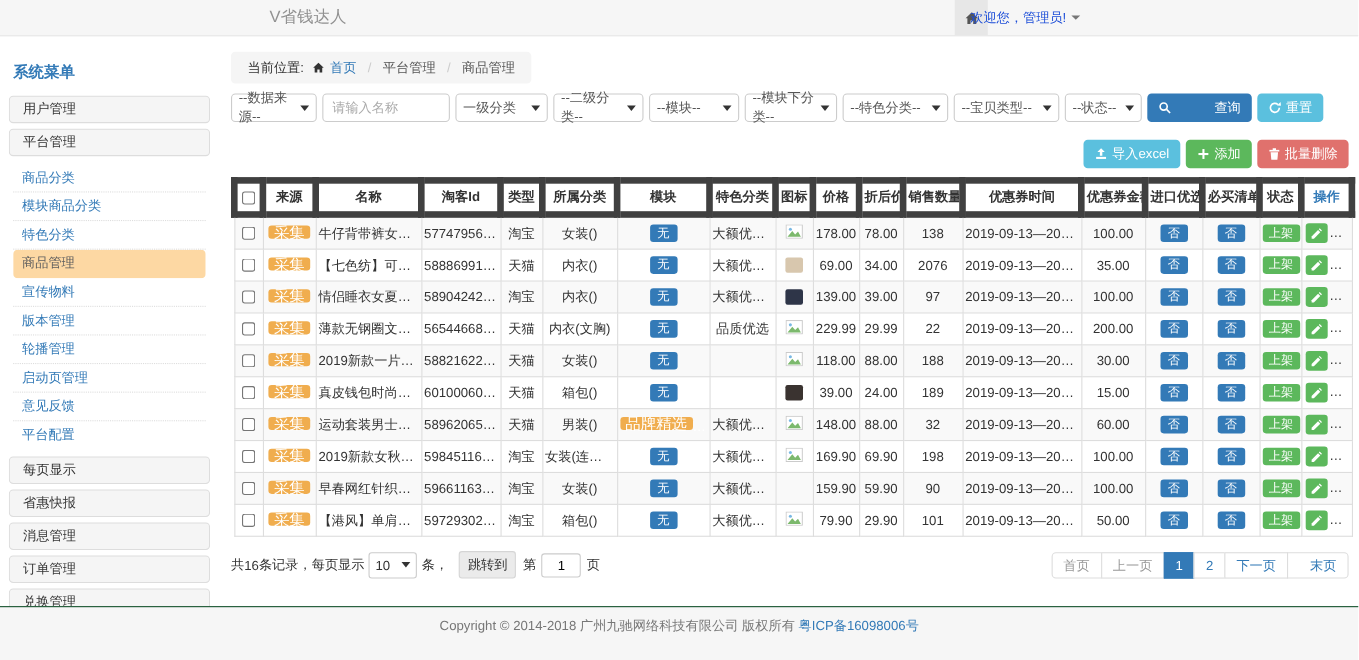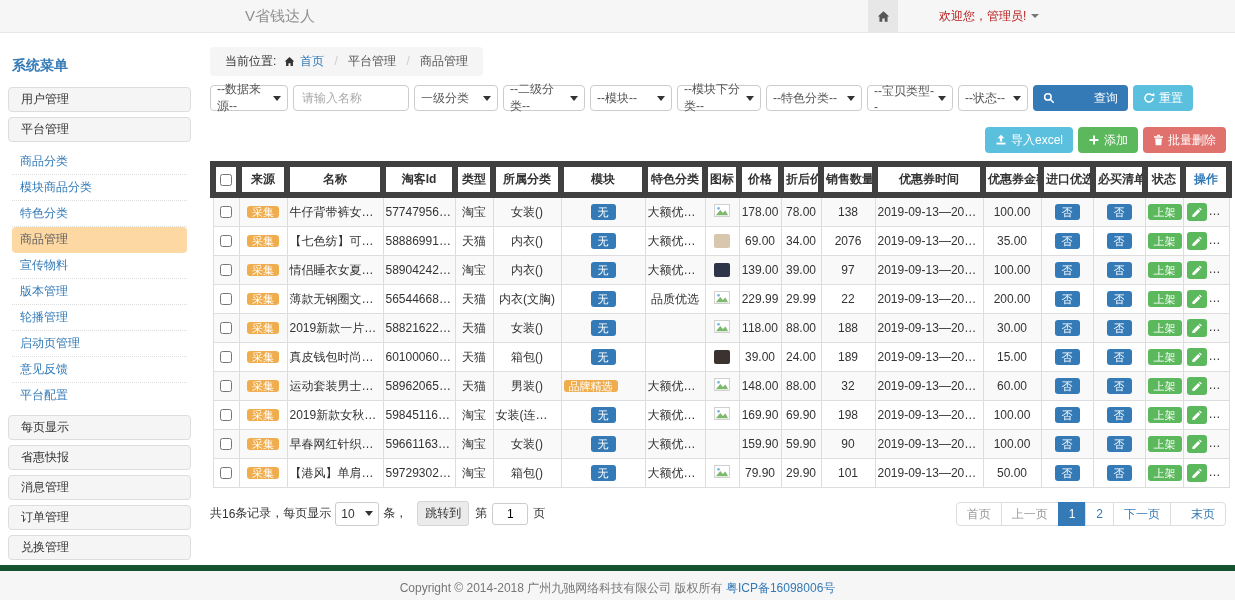--- a/index.html
+++ b/index.html
@@ -3,21 +3,21 @@
 <meta charset="utf-8">
 <style>
   * { box-sizing: border-box; }
   html,body { margin:0; padding:0; width:1235px; height:600px; overflow:hidden;
     font-family:"Liberation Sans","DejaVu Sans",sans-serif; font-size:12px; color:#333; background:#fff; position:relative; }
 
   
   .topbar { position:absolute; top:0; left:0; right:0; height:33px; background:#f6f6f6; border-bottom:1px solid #e7e7e7; z-index:4; }
   .brand { position:absolute; left:245px; top:0; line-height:32px; font-size:15px; color:#919191; cursor:pointer; }
   .home-btn { position:absolute; left:868px; top:0; width:30px; height:32px; background:#e7e7e7; display:flex; align-items:center; justify-content:center; color:#555; cursor:pointer; }
-  .welcome { position:absolute; left:939px; top:0; height:32px; display:flex; align-items:center; gap:5px; color:#b91c1c; cursor:pointer; }
+  .welcome { position:absolute; left:882px; top:0; height:32px; display:flex; align-items:center; gap:5px; color:#1d4ed8; cursor:pointer; }
   .caret-down { width:0; height:0; border-left:4px solid transparent; border-right:4px solid transparent; border-top:4px solid #777; display:inline-block; }
 
   
   .sidebar { position:absolute; left:8px; top:47px; width:183px; bottom:36px; overflow:hidden; }
   .side-title { color:#337ab7; font-size:14px; font-weight:bold; margin:10px 4px 12px; }
   .side-group { background:#f5f5f5; border:1px solid #ddd; border-radius:4px; padding:4px 12px; line-height:15px; margin-bottom:5px; color:#333; cursor:pointer; }
   .side-sub { background:#fff; padding:2px 4px; margin-bottom:5px; }
   .side-link { display:block; padding:6px 8px; line-height:13px; color:#337ab7; border-bottom:1px dotted #ddd; cursor:pointer; }
   .side-sub .side-link:last-child { border-bottom:none; }
   .side-link.active { background:#fdd8a3; border-radius:4px; color:#5e5e5e; border-bottom:1px dotted transparent; }
@@ -43,42 +43,42 @@
 
   .toolbar { margin-top:16px; display:flex; justify-content:flex-end; gap:5px; }
 
   .grid { margin-top:8px; width:1016px; border-collapse:collapse; table-layout:fixed; }
   .grid th { border:6px solid #404040; padding:5px 2px; line-height:15px; font-weight:bold; text-align:center; white-space:nowrap; overflow:hidden; }
   .grid th.op-head { color:#337ab7; }
   .grid td { border:1px solid #ddd; padding:5px 2px; line-height:15px; text-align:center; white-space:nowrap; overflow:hidden; text-overflow:ellipsis; }
   .grid tbody tr:nth-child(odd) { background:#f9f9f9; }
   .grid input[type=checkbox] { width:12px; height:12px; margin:0; vertical-align:middle; }
 
-  .badge-orange { background:#f0ad4e; color:#fff; border-radius:3px; padding:0 5px; font-size:11px; display:inline-block; line-height:12px; }
+  .badge-orange { background:#f0ad4e; color:#fff; border-radius:3px; padding:0 5px; font-size:14px; display:inline-block; line-height:12px; }
   .badge-blue { background:#337ab7; color:#fff; border-radius:3px; padding:2px 7px; font-size:11px; display:inline-block; line-height:12px; cursor:pointer; }
   .badge-green { background:#5cb85c; color:#fff; border-radius:3px; padding:2px 6px; font-size:11px; display:inline-block; line-height:12px; cursor:pointer; }
   .module-extra { margin-left:2px; }
   .op-btn { display:inline-flex; align-items:center; justify-content:center; width:20px; height:18px; border:none; border-radius:3px; cursor:pointer; margin:0 1px; padding:0; vertical-align:middle; }
   .op-edit { background:#5cb85c; }
   .op-del { background:#d9534f; }
   .thumb { display:inline-block; width:16px; height:14px; border-radius:2px; vertical-align:middle; }
 
   .page-area { margin-top:13px; display:flex; justify-content:space-between; align-items:center; color:#333; }
   .page-left { display:flex; align-items:center; }
   .pp-select { display:inline-flex; align-items:center; justify-content:space-between; width:44px; height:24px; border:1px solid #ccc; border-radius:3px; padding:0 5px; margin:0 4px; background:#fff; cursor:pointer; }
   .jump-btn { background:#ebebeb; border:1px solid #d5d5d5; border-radius:3px; padding:3px 7px; margin:0 6px 0 10px; cursor:pointer; color:#333; font-family:inherit; font-size:12px; }
   .page-input { width:36px; height:22px; border:1px solid #ccc; border-radius:3px; text-align:center; margin:0 5px; font-size:12px; font-family:inherit; }
   .pager { display:flex; }
   .pg { min-width:16px; text-align:center; padding:4px 10px; border:1px solid #ddd; margin-left:-1px; color:#337ab7; background:#fff; cursor:pointer; line-height:14px; }
   .pg:first-child { border-radius:4px 0 0 4px; margin-left:0; }
   .pg:last-child { border-radius:0 4px 4px 0;padding-left:20px; }
   .pg.active { background:#337ab7; border-color:#337ab7; color:#fff; }
   .pg.disabled { color:#999; }
 
-  .footer { position:absolute; left:0; right:0; bottom:0; height:35px; background:#f6f6f6; border-top:6px solid #14532d; text-align:center; line-height:34px; color:#777; z-index:5; }
+  .footer { position:absolute; left:0; right:0; bottom:0; height:49px; background:#f6f6f6; border-top:1px solid #14532d; text-align:center; line-height:34px; color:#777; z-index:5; }
   .footer .icp-link { color:#337ab7; cursor:pointer; }
 </style>
 </head>
 <body>
 
 <div class="topbar">
   <span class="brand">V省钱达人</span>
   <span class="home-btn">
     <svg width="13" height="13" viewBox="0 0 16 16">
         <path d="M8 1.5L1 8h2v6.5h3.5v-4h3v4H13V8h2z" fill="#555"></path>
@@ -150,21 +150,21 @@
         <span class="sel-caret"></span>
       </div>
       <div class="fselect" style="width: 84px;">
         <span>--模块下分类--</span>
         <span class="sel-caret"></span>
       </div>
       <div class="fselect" style="width: 96px;">
         <span>--特色分类--</span>
         <span class="sel-caret"></span>
       </div>
-      <div class="fselect" style="width: 86px;">
+      <div class="fselect" style="width: 96px;">
         <span>--宝贝类型--</span>
         <span class="sel-caret"></span>
       </div>
       <div class="fselect" style="width: 70px;">
         <span>--状态--</span>
         <span class="sel-caret"></span>
       </div>
       <button class="btn btn-primary">
         <svg width="12" height="12" viewBox="0 0 16 16">
           <circle cx="6.5" cy="6.5" r="4.3" fill="none" stroke="#fff" stroke-width="2"></circle>

